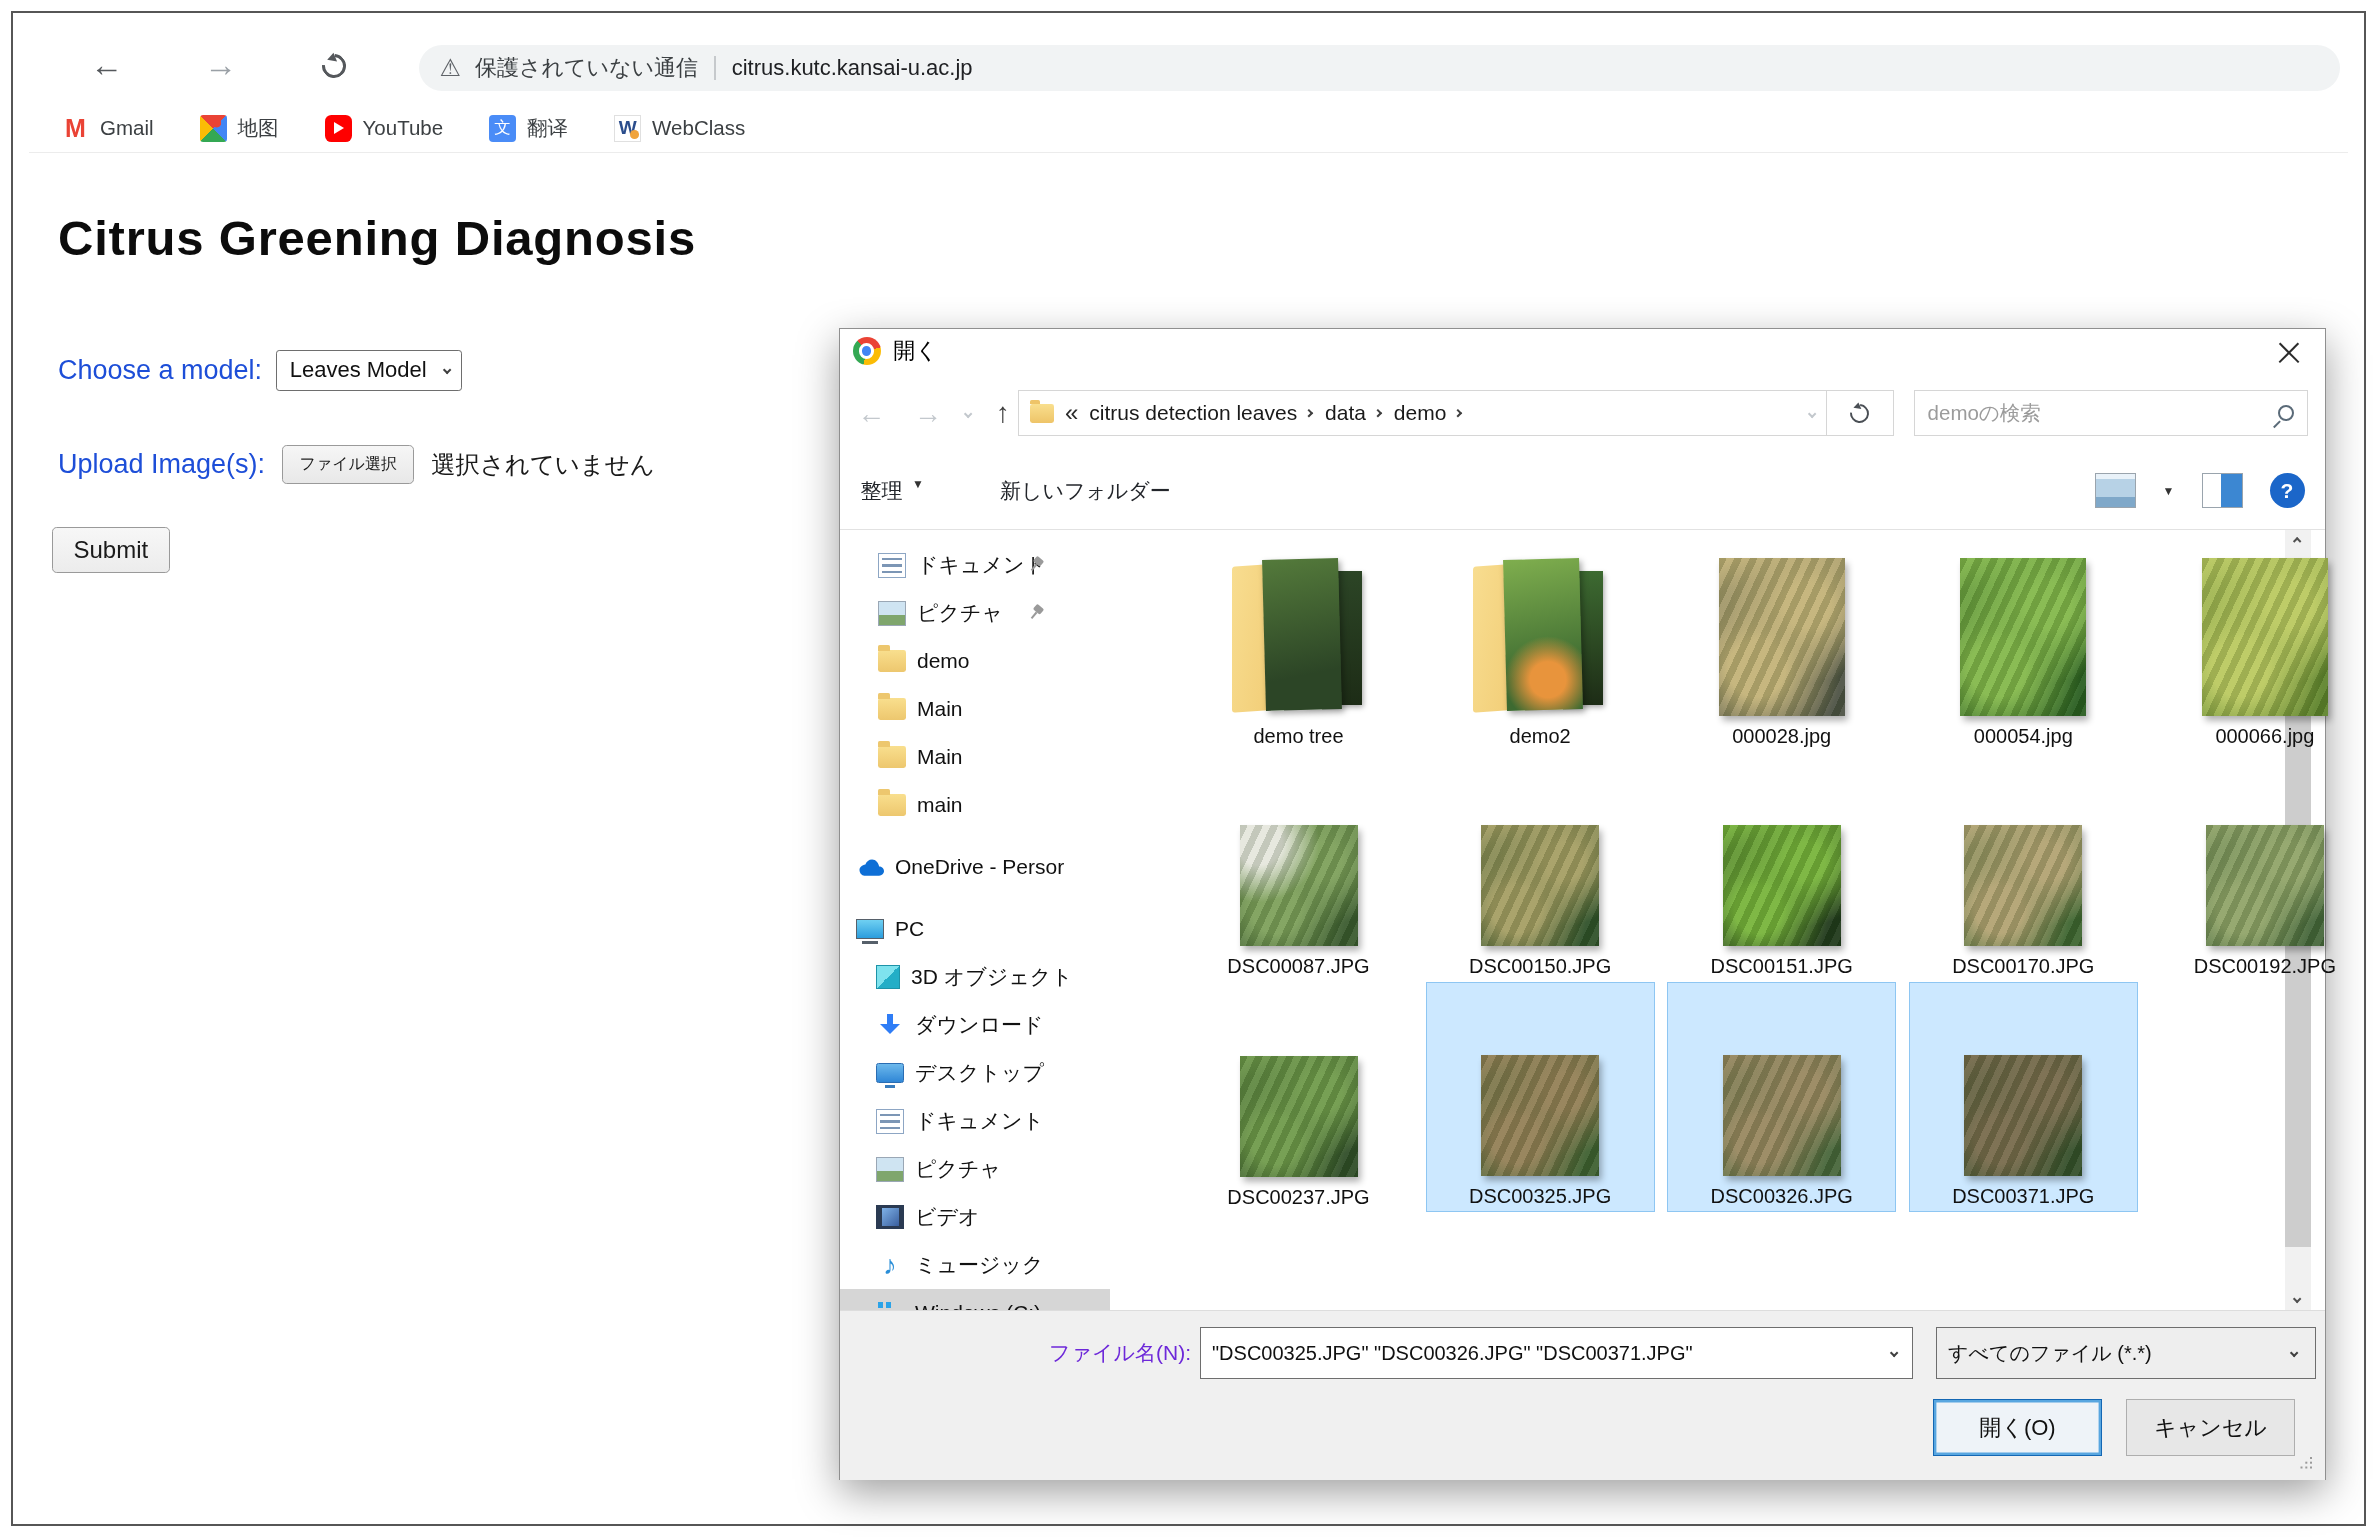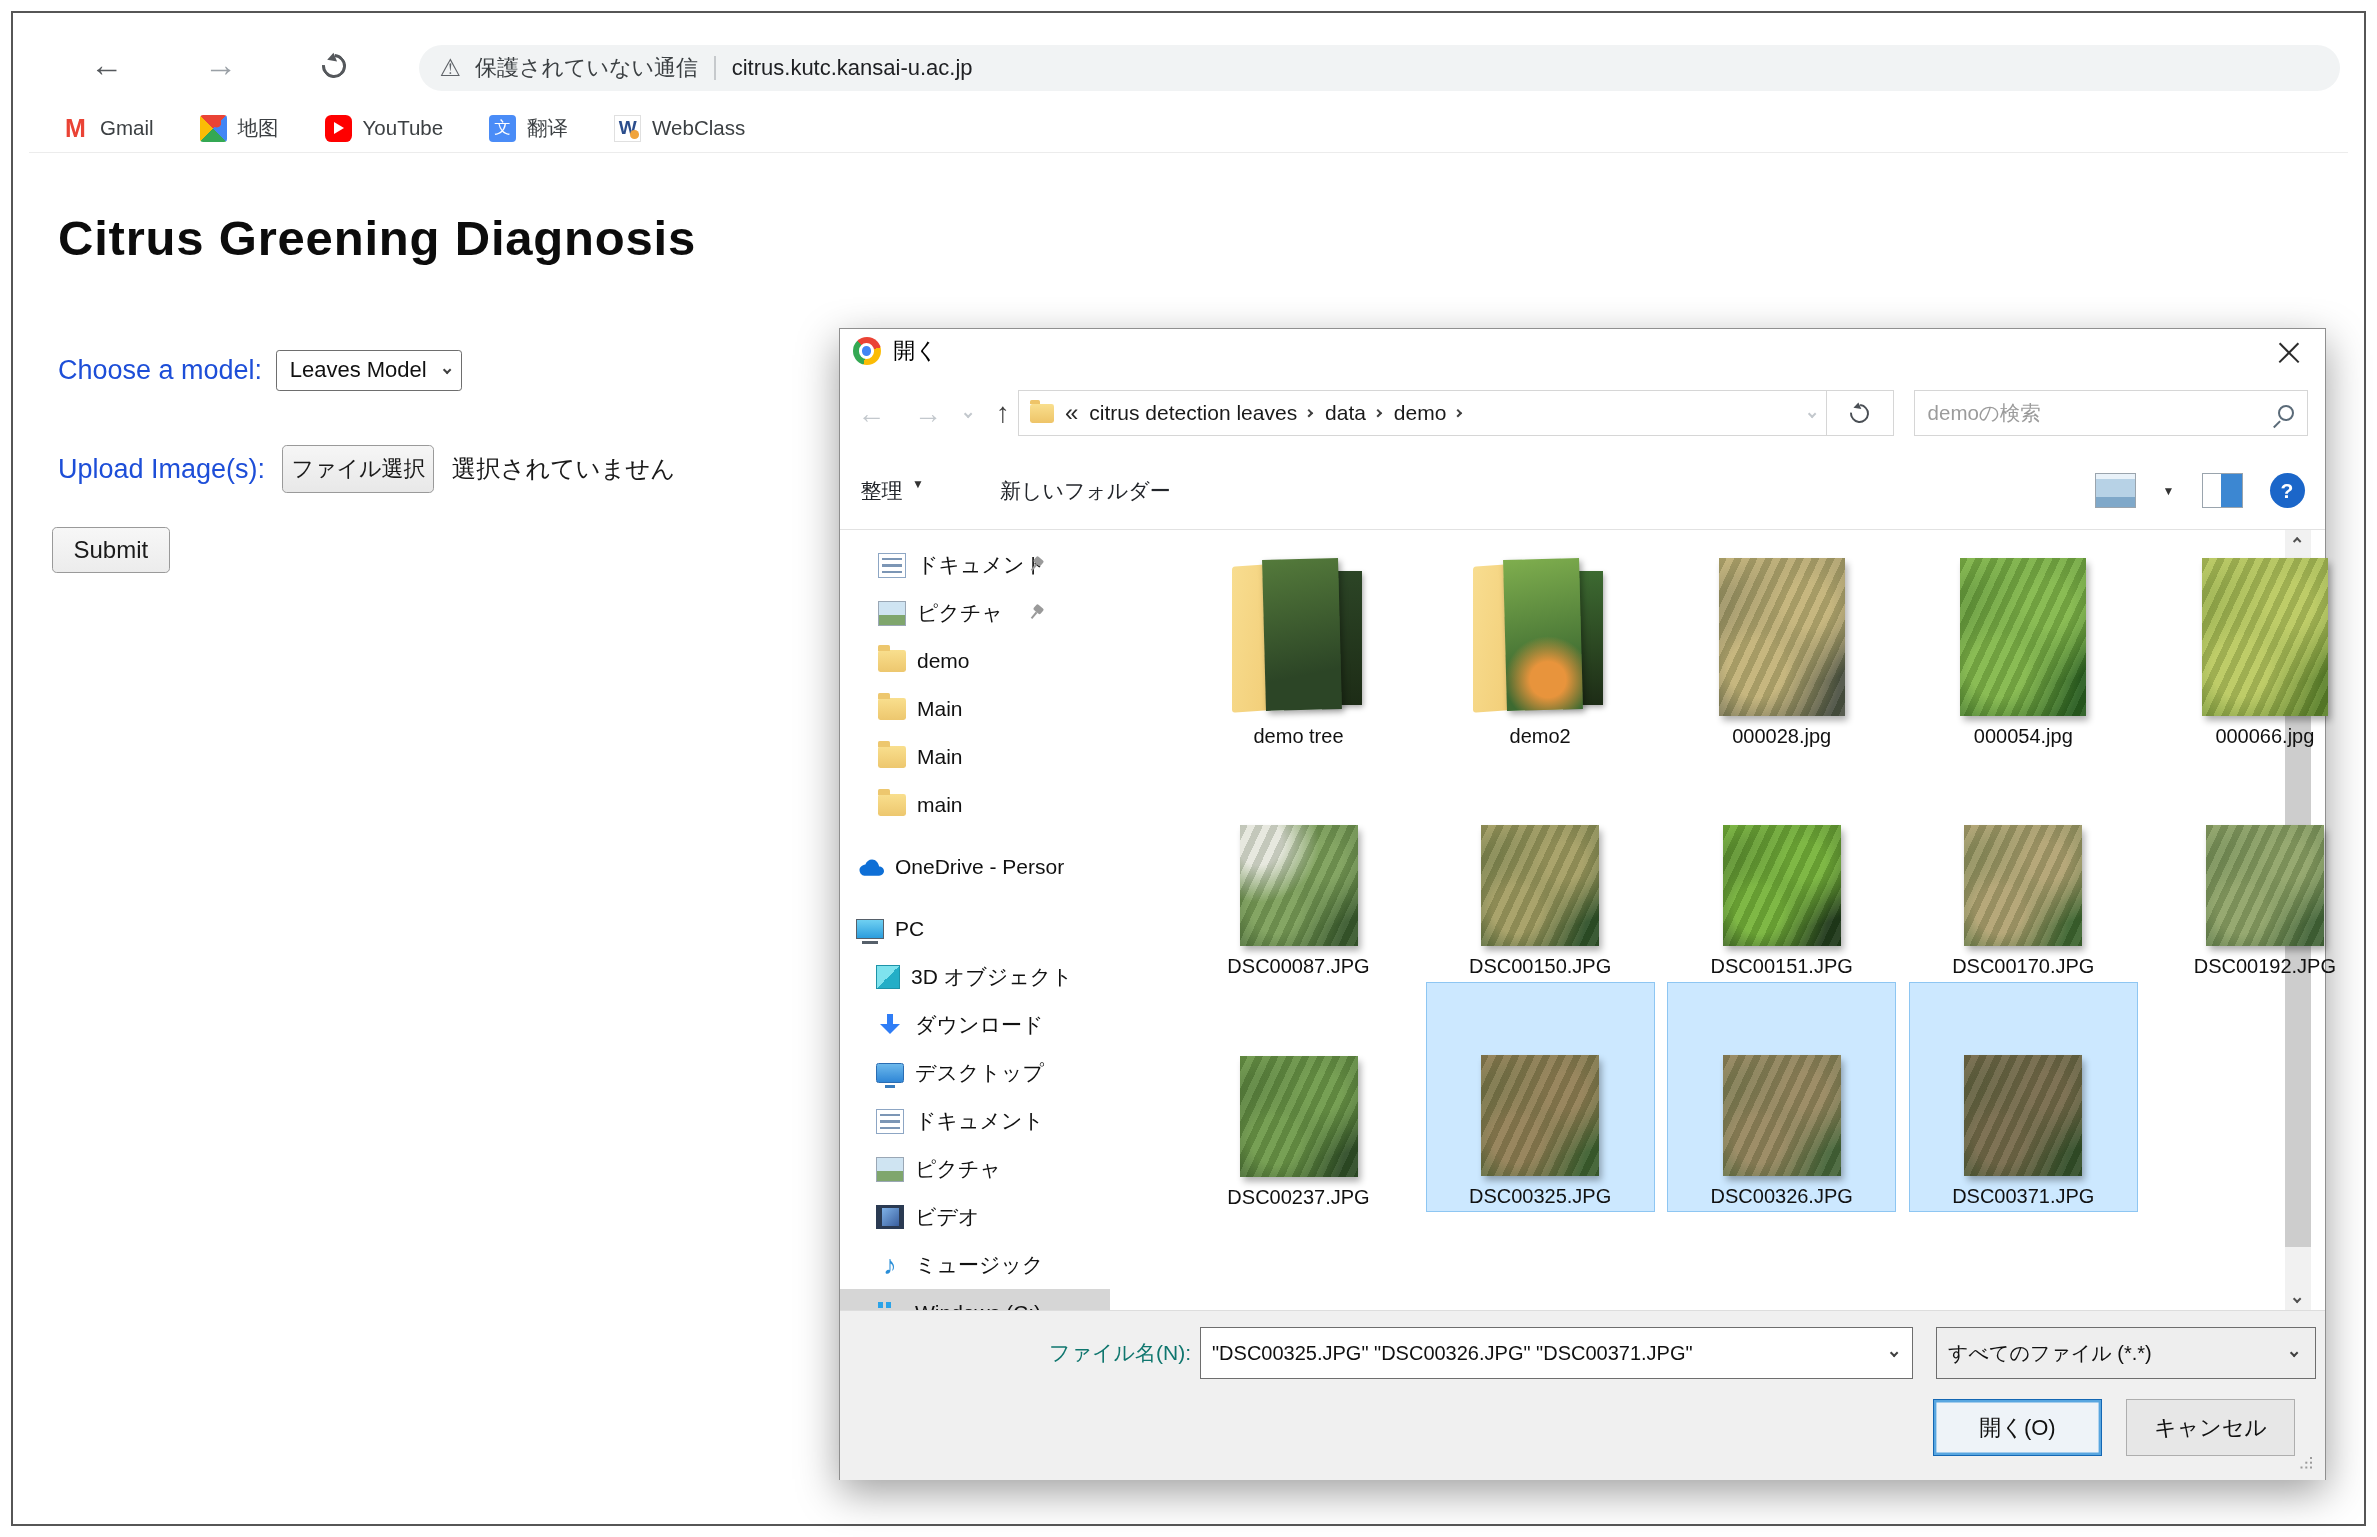--- a/index.html
+++ b/index.html
@@ -33,21 +33,21 @@
   .translate-icon { background:#4a8cf7; border-radius:4px; color:#fff; font-size:16.6px; }
   .webclass-icon { background:#fff; border:0.8px solid #e0e0e0; color:#2b4d8c; font-weight:800; font-size:19px; }
   .webclass-icon::after { content:''; position:absolute; right:1.6px; bottom:1.6px; width:8.7px; height:8.7px; background:#f0a33c; border-radius:50%; }
 
   
   .page-title { position:absolute; left:45px; top:197px; font-size:49px; font-weight:800; color:#0c0c0c; letter-spacing:0.8px; }
   .model-row { position:absolute; left:45px; top:337px; display:flex; align-items:center; gap:14px; }
   .form-label { font-size:27px; color:#1d4ed8; }
   .model-select { display:flex; align-items:center; gap:17.3px; border:1.6px solid #6e6e6e; border-radius:3.2px; padding:6.3px 11px 6.3px 12.6px; font-size:22px; color:#111; background:#fff; }
   .upload-row { position:absolute; left:45px; top:432px; display:flex; align-items:center; gap:17.3px; }
-  .file-btn { border:1.6px solid #9a9a9a; background:linear-gradient(#f6f6f6,#e8e8e8); border-radius:4.7px; padding:8px 8px; font-size:22px; color:#1a1a1a; }
+  .file-btn { border:1.6px solid #9a9a9a; background:linear-gradient(#f6f6f6,#e8e8e8); border-radius:4.7px; padding:8px 16px; font-size:16px; color:#1a1a1a; }
   .no-file { font-size:24.4px; color:#1a1a1a; }
   .submit-btn { position:absolute; left:39px; top:514px; border:1.6px solid #9a9a9a; background:linear-gradient(#f7f7f7,#ececec); border-radius:4.7px; padding:8px 20.5px; font-size:24px; color:#1a1a1a; }
 
   .chev { display:inline-block; width:8.7px; height:8.7px; border-right:2.4px solid #3f3f3f; border-bottom:2.4px solid #3f3f3f; }
   .chev.down { transform:rotate(45deg); }
   .chev.up { transform:rotate(-135deg); }
   .chev.right { transform:rotate(-45deg); }
   .chev.lite { border-color:#c3c8cd; }
   .chev.small { width:6.3px; height:6.3px; border-width:2px; }
 
@@ -140,21 +140,21 @@
   .gthumb { position:relative; box-shadow:3.2px 4.7px 7px rgba(0,0,0,.32); }
   .gthumb::after { content:''; position:absolute; inset:0; background:repeating-linear-gradient(115deg, rgba(15,35,8,.16) 0 7px, rgba(255,255,255,.06) 7px 14px); }
   .row-1 .gthumb { width:126px; height:158px; }
   .row-2 .gthumb, .row-3 .gthumb { width:118px; height:121px; }
   .gfolder { position:relative; width:146px; height:162px; }
   .gf-back { position:absolute; left:6.3px; top:9.5px; width:79px; height:146px; background:linear-gradient(100deg,#f8dd90,#eec468); border-radius:3.2px; transform:skewY(-4deg); }
   .gf-photo2 { position:absolute; left:79px; top:17.3px; width:57px; height:134px; box-shadow:2.4px 3.2px 5.5px rgba(0,0,0,.35); }
   .gf-photo1 { position:absolute; left:38px; top:4.7px; width:76px; height:151px; transform:rotate(-1.5deg); box-shadow:2.4px 3.2px 6.3px rgba(0,0,0,.35); }
 
   .dlg-bottom { position:relative; height:170px; background:#f0f0f0; border-top:0.8px solid #ddd; }
-  .fname-label { position:absolute; left:203px; top:28px; width:148px; text-align:right; font-size:21px; color:#0f766e; }
+  .fname-label { position:absolute; left:203px; top:28px; width:148px; text-align:right; font-size:21px; color:#6d28d9; }
   .fname-combo { position:absolute; left:360px; top:16px; width:713px; height:52px; border:0.8px solid #6e6e6e; background:#fff; display:flex; align-items:center; }
   .fname-input { flex:1; border:none; outline:none; font-size:20px; color:#111; padding-left:11px; font-family:"Liberation Sans",sans-serif; background:transparent; }
   .combo-arrow { width:36px; display:flex; align-items:center; justify-content:center; align-self:stretch; }
   .ftype-combo { position:absolute; left:1096px; top:16px; width:380px; height:52px; border:0.8px solid #6e6e6e; background:#eee; display:flex; align-items:center; padding:0 3.2px 0 11px; }
   .ftype-text { font-size:20px; color:#111; flex:1; }
   .open-btn { position:absolute; left:1093px; top:88px; width:169px; height:57px; background:#eef3f8; border:1.6px solid #1467b3; box-shadow:inset 0 0 0 2.4px #58a6e0; display:flex; align-items:center; justify-content:center; font-size:22px; color:#111; }
   .cancel-btn { position:absolute; left:1286px; top:88px; width:169px; height:57px; background:#e7e7e7; border:1.6px solid #aeaeae; display:flex; align-items:center; justify-content:center; font-size:22px; color:#111; }
   .grip { position:absolute; right:11px; bottom:9.5px; width:14px; height:14px; }
   .grip::before { content:''; position:absolute; width:2.4px; height:2.4px; background:#9a9a9a; left:9.5px; top:0; box-shadow:-4.7px 4.7px #9a9a9a, 0 4.7px #9a9a9a, -9.5px 9.5px #9a9a9a, -4.7px 9.5px #9a9a9a, 0 9.5px #9a9a9a; }
 </style>

